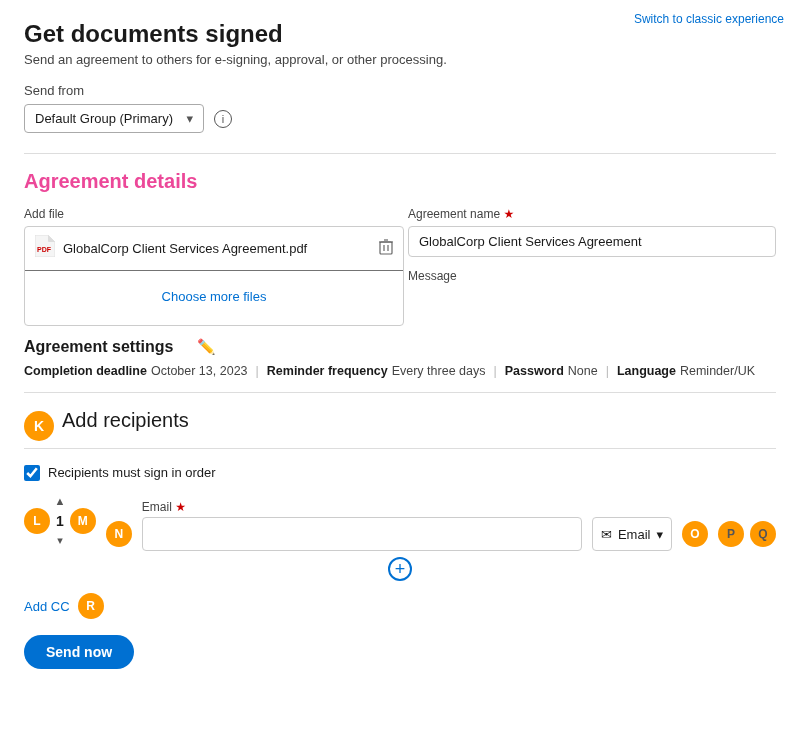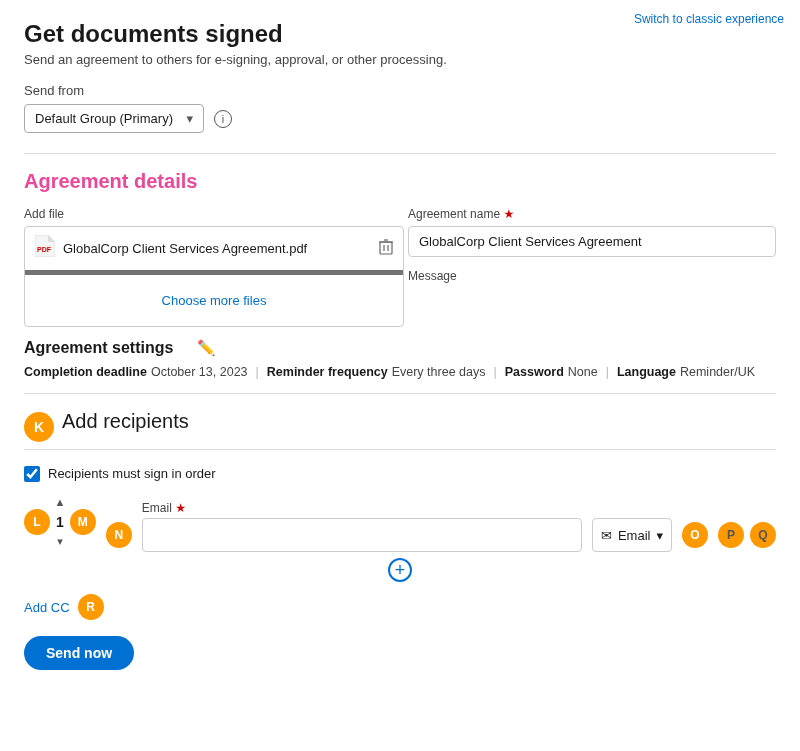--- a/index.html
+++ b/index.html
@@ -105,21 +105,21 @@
     .file-box {
       border: 1px solid #ccc;
       border-radius: 4px;
       padding: 0;
       min-height: 100px;
     }
     .file-item {
       display: flex;
       align-items: center;
       padding: 8px 10px;
-      border-bottom: 5px solid #737373;
+      border-bottom: 1px solid #737373;
       gap: 8px;
     }
     .pdf-icon {
       color: #c00;
       font-size: 18px;
       flex-shrink: 0;
     }
     .file-name {
       font-size: 13px;
       flex: 1;

